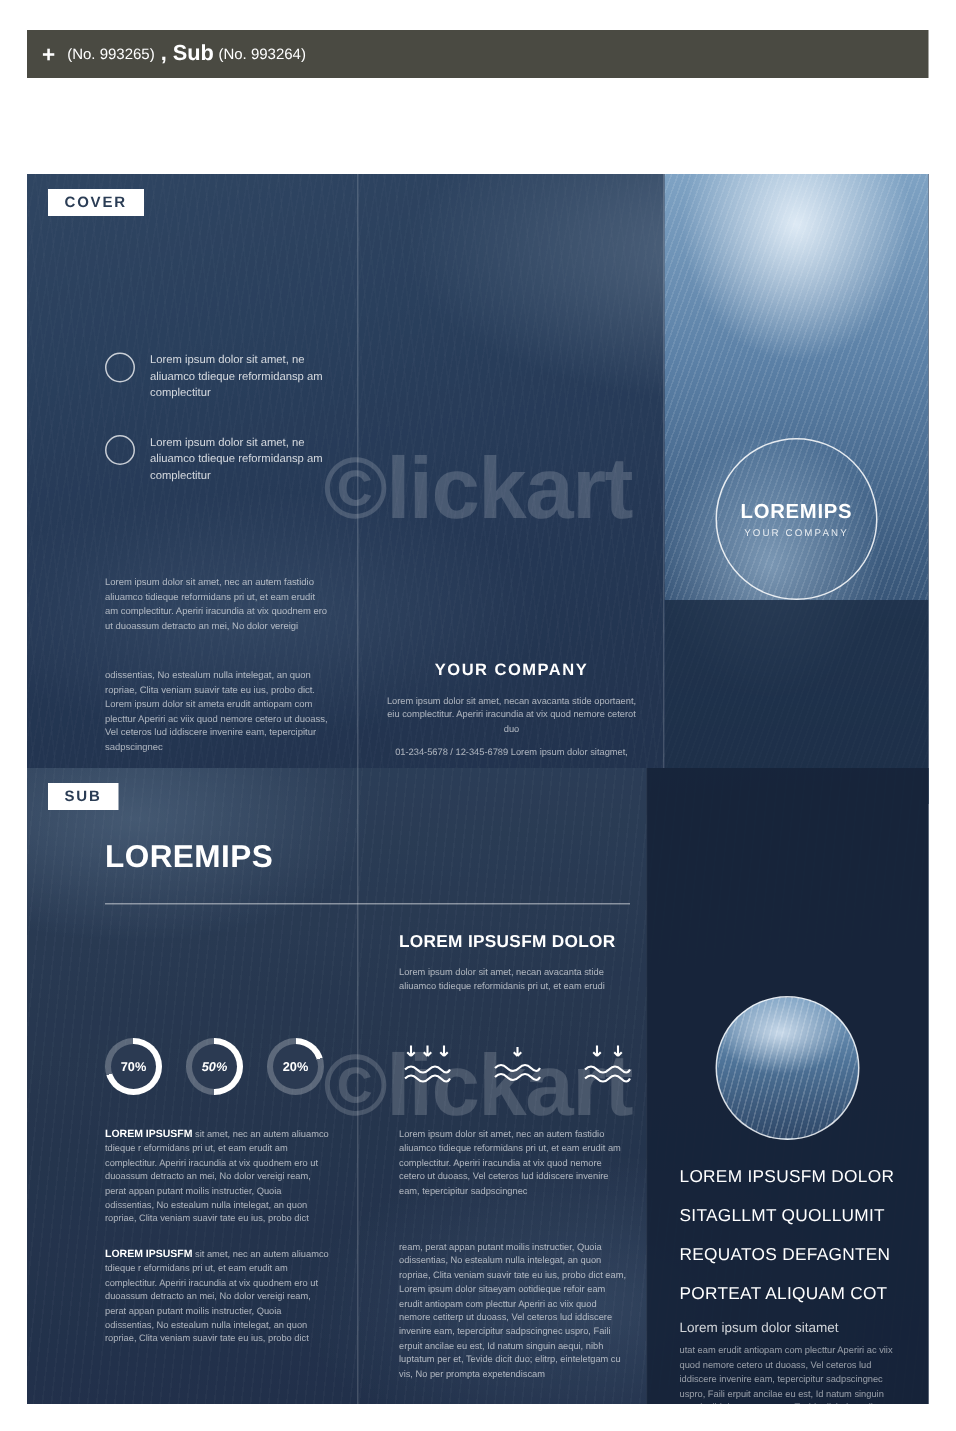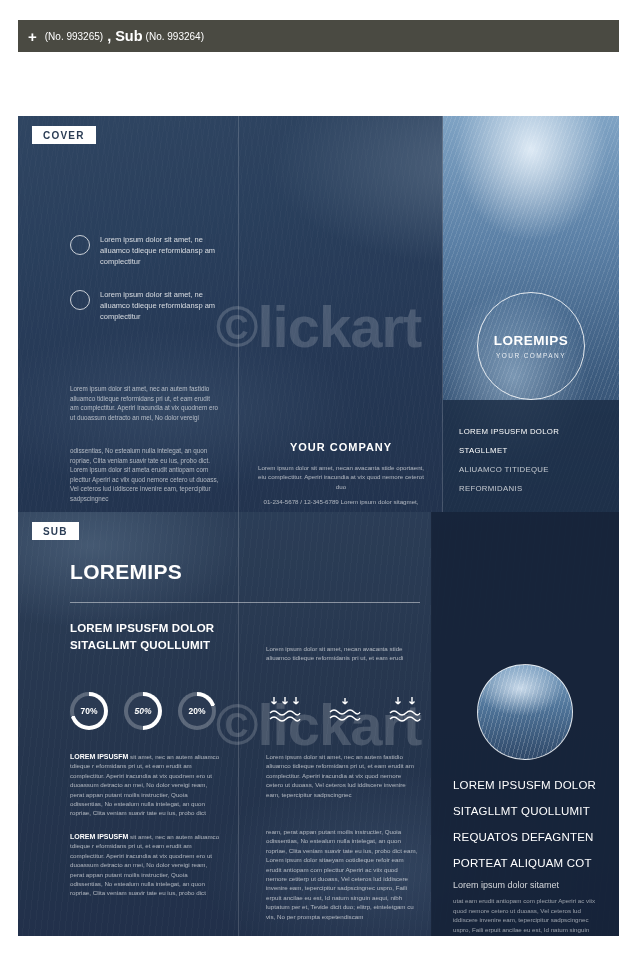--- a/index.html
+++ b/index.html
@@ -282,41 +282,37 @@
       <div class="mc-contact">01-234-5678  /  12-345-6789   Lorem ipsum dolor sitagmet,</div>
     </div>
 
     <div class="cover-right">
       <div class="water2"></div>
       <div class="lower"></div>
       <div class="ring">
         <div class="ring-title">LOREMIPS</div>
         <div class="ring-sub">YOUR COMPANY</div>
       </div>
-      <div class="cr-lines">
-        <div class="l1">LOREM IPSUSFM DOLOR STAGLLMET</div>
-        <div class="l2">ALIUAMCO TITIDEQUE REFORMIDANIS</div>
-      </div>
     </div>
 
     <div class="watermark">©lickart</div>
   </div>
 
   <div class="panel" id="sub-panel">
     <div class="water dark"></div>
     <div class="tint-soft"></div>
     <div class="fold" style="left:220px"></div>
     <div class="fold" style="left:413px"></div>
 
     <div class="badge" style="left:14px; top:10px;">SUB</div>
 
     <div class="sub-brand">LOREMIPS</div>
     <div class="hr-line"></div>
 
-    <div class="sub-h" id="sub-h1">LOREM IPSUSFM DOLOR SITAGLLMT QUOLLUMIT</div>
+    <div class="sub-h" id="sub-h2">LOREM IPSUSFM DOLOR</div>
     <div class="sub-sm">Lorem ipsum dolor sit amet, necan avacanta stide aliuamco tidieque reformidanis pri ut, et eam erudi</div>
 
     <div class="donuts">
       <div class="donut" style="background: conic-gradient(#ffffff 0% 70%, rgba(255,255,255,0.25) 70% 100%);">
         <span style="width:30px;height:30px;border-radius:50%;background:#2b3a52;display:flex;align-items:center;justify-content:center;">70%</span>
       </div>
       <div class="donut" style="background: conic-gradient(#ffffff 0% 50%, rgba(255,255,255,0.25) 50% 100%);">
         <span style="width:30px;height:30px;border-radius:50%;background:#2b3a52;display:flex;align-items:center;justify-content:center;font-style:italic;">50%</span>
       </div>
       <div class="donut" style="background: conic-gradient(#ffffff 0% 20%, rgba(255,255,255,0.25) 20% 100%);">

